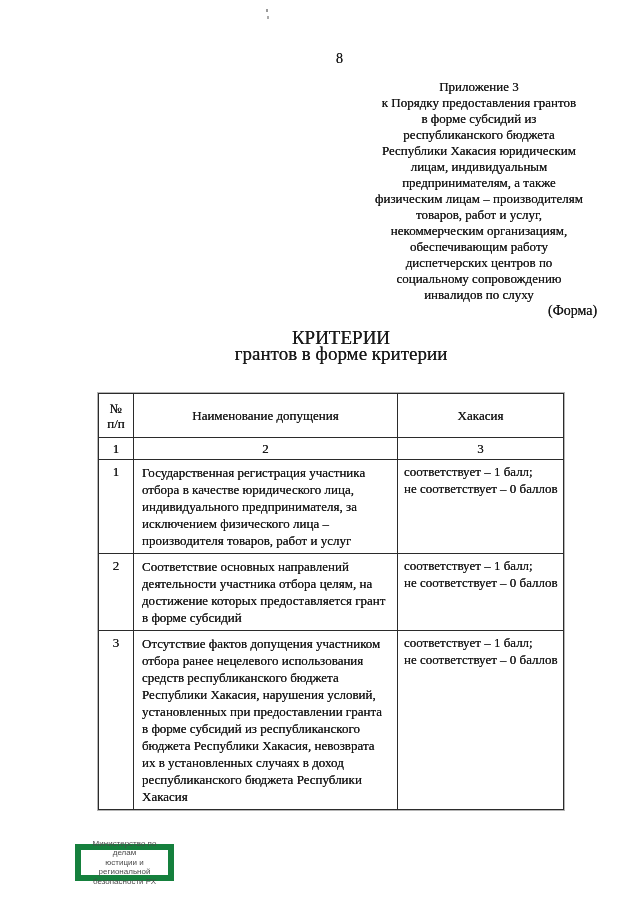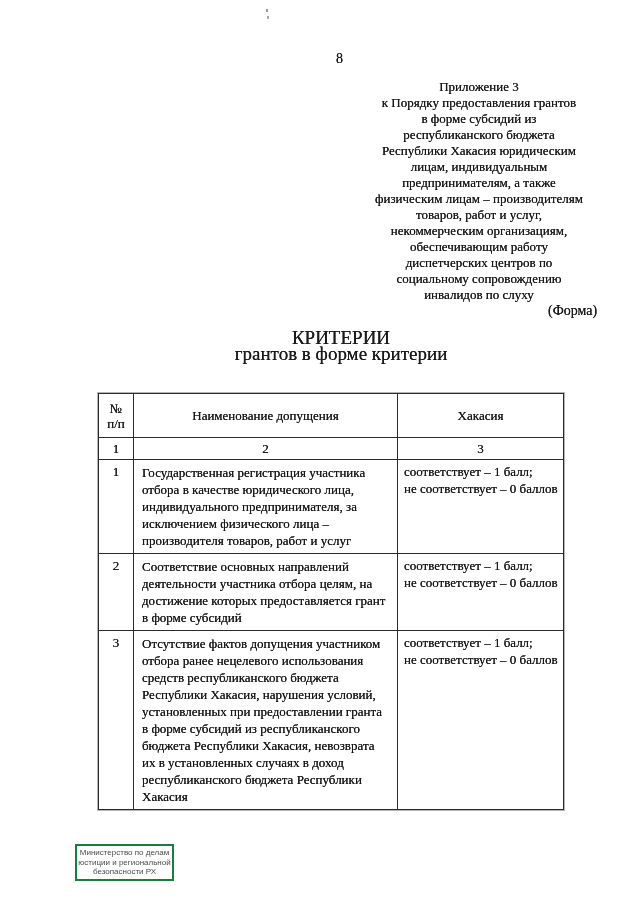--- a/index.html
+++ b/index.html
@@ -53,21 +53,21 @@
   tr.data-row td{vertical-align:top;}
   tr.data-row .cell-num{text-align:center;padding-top:3px;}
   tr.data-row .cell-criteria{padding:4px 4px 4px 8px;margin-top:11px;}
   tr.data-row .cell-score{padding:3px 2px 4px 6px;font-family:Liberation Serif, serif;}
   tr.r1{height:91px;}
   tr.r2{height:74px;}
   tr.r3{height:159px;}
 
   .stamp{
     left:75px;top:844px;width:99px;height:37px;box-sizing:border-box;
-    border:2px solid #15803d;
+    border:6px solid #15803d;
     font-family:"Liberation Sans","DejaVu Sans",sans-serif;
     font-size:8px;line-height:9.5px;color:#4a4a4a;
     text-align:center;display:flex;align-items:center;justify-content:center;
     text-shadow:none;
   }
 </style>
 </head>
 <body>
 
 <div class="abs scan-artifact"></div>

